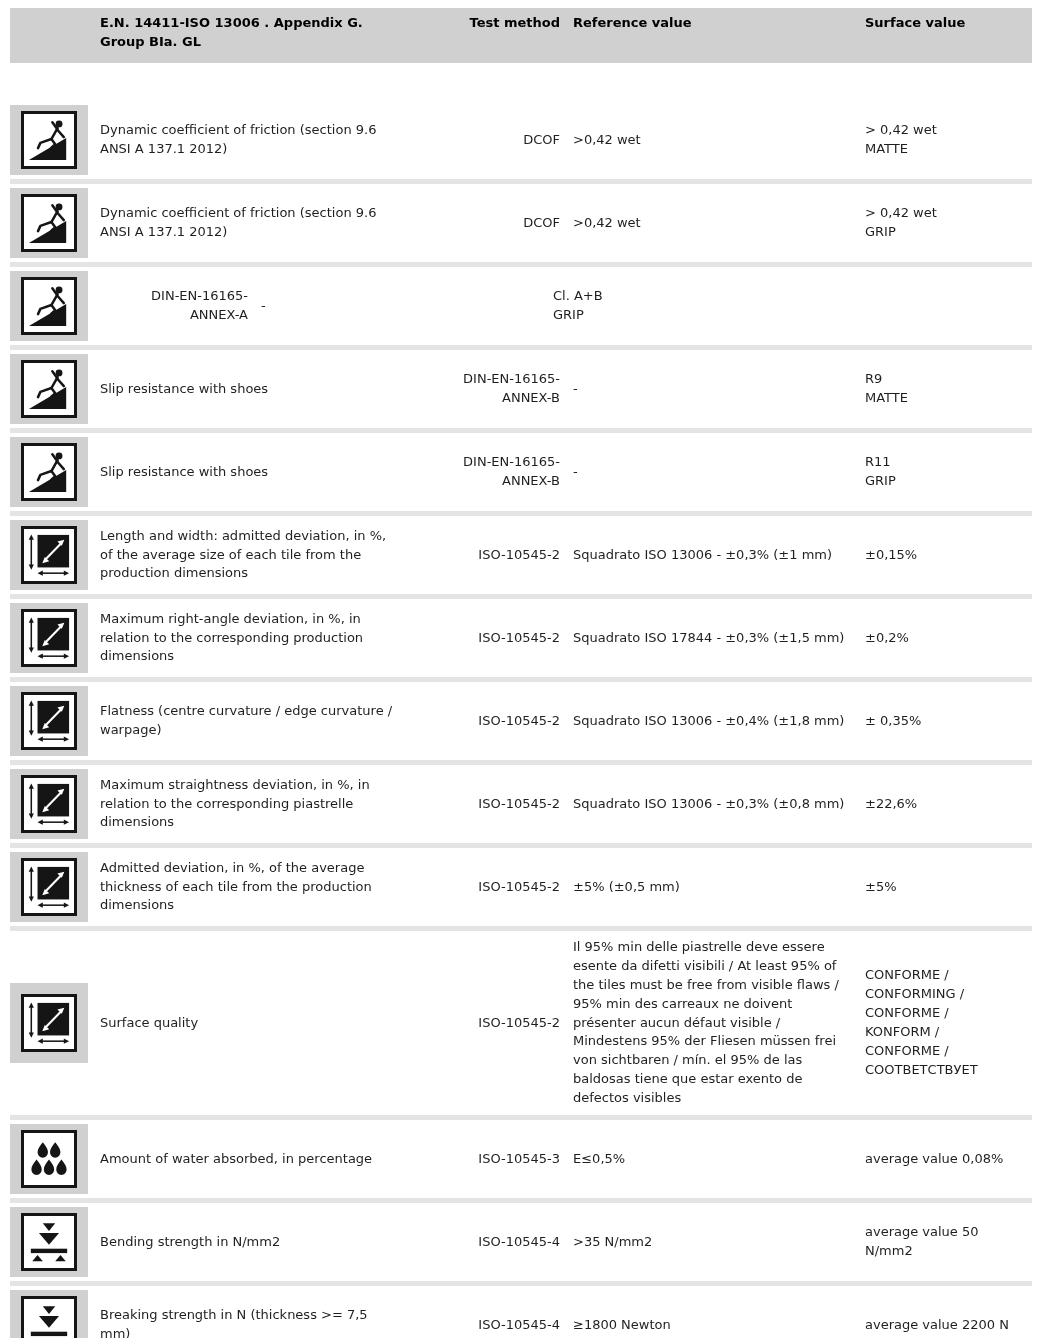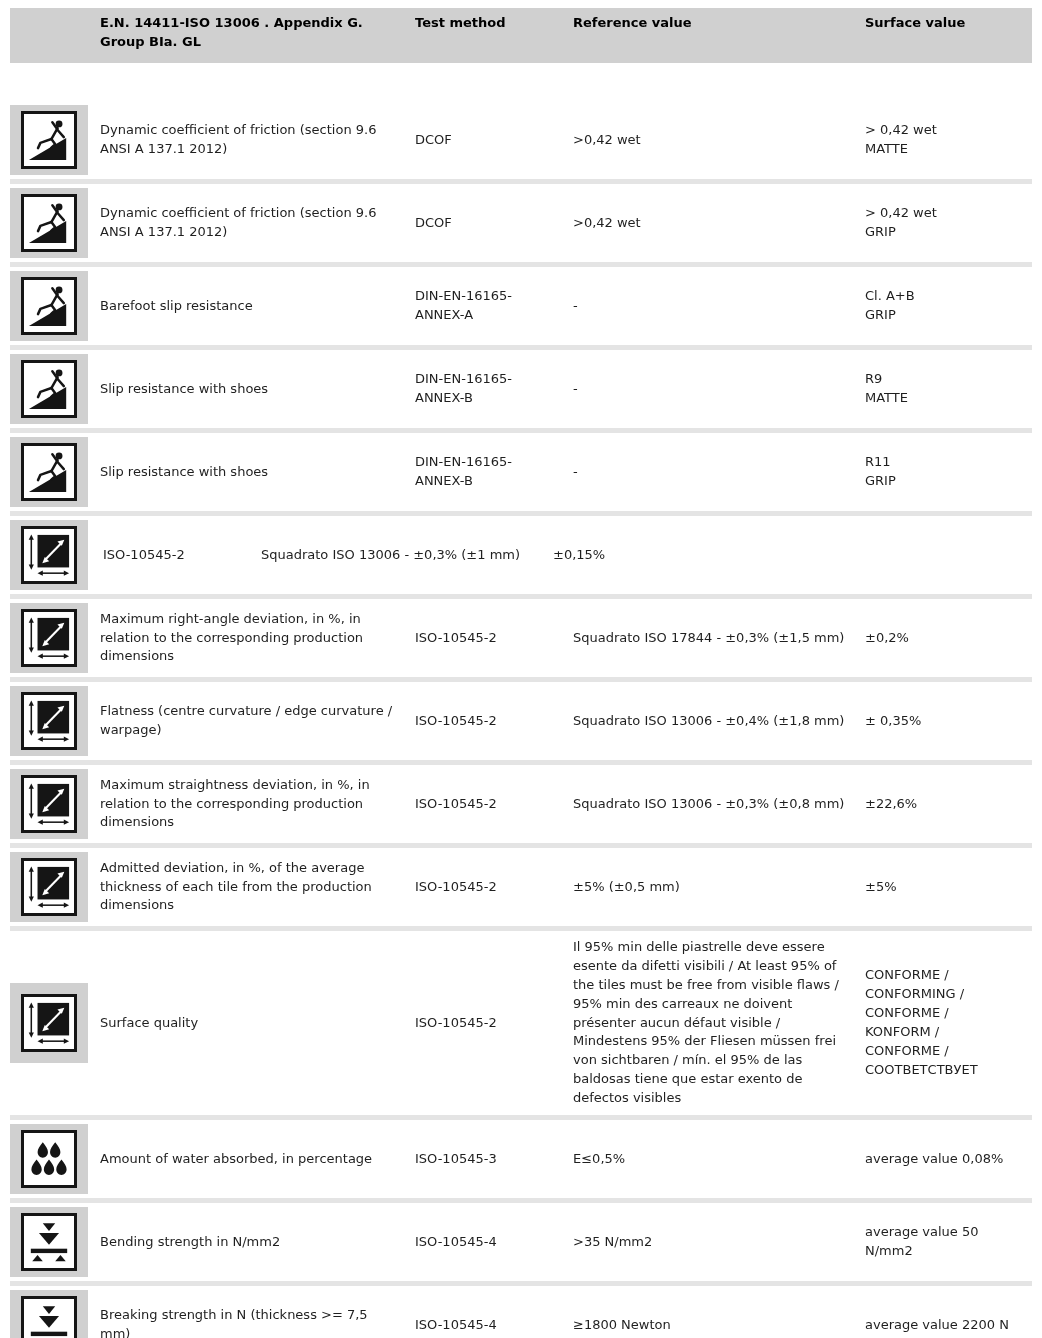--- a/index.html
+++ b/index.html
@@ -27,21 +27,21 @@
   .icon-cell {
     width: 78px;
     flex: 0 0 78px;
     align-self: stretch;
     background: #d0d0d0;
     display: flex;
     align-items: center;
     justify-content: center;
   }
   .desc-cell  { width: 300px; flex: 0 0 300px; margin-left: 12px; }
-  .test-cell  { width: 145px; flex: 0 0 145px; margin-left: 15px; }
+  .test-cell  { width: 145px; flex: 0 0 145px; margin-left: 15px; text-align: right; }
   .ref-cell   { width: 282px; flex: 0 0 282px; margin-left: 13px; }
   .dec-cell   { flex: 1 1 auto; margin-left: 10px; padding-right: 6px; }
   .pre { white-space: pre-line; }
 
   
   .header-row {
     background: #d0d0d0;
     min-height: 44px;
     align-items: flex-start;
     padding: 6px 8px 5px 0;
@@ -148,21 +148,20 @@
               <g fill="none" stroke="#151515" stroke-width="2.6" stroke-linecap="round" stroke-linejoin="round">
                 <path d="M31.5,11.5 L26.5,4.5"></path>
                 <path d="M32,10.5 L25.5,22"></path>
                 <path d="M31.5,12 L38.5,20"></path>
                 <path d="M25.5,22 L14,26 L11.5,31.5"></path>
                 <path d="M25.5,22 L29.5,27.5 L25.5,31"></path>
               </g>
             </svg>
           </div>
         </div>
-        <div class="cell desc-cell">Barefoot slip resistance</div>
         <div class="cell test-cell pre">DIN-EN-16165-
 ANNEX-A</div>
         <div class="cell ref-cell">-</div>
         <div class="cell dec-cell pre">Cl. A+B
 GRIP</div>
       </div>
       <div class="sep"></div>
       <div class="row body-row">
         <div class="cell icon-cell">
           <div class="icon-box">
@@ -221,20 +220,21 @@
               <rect x="11" y="2" width="33" height="34" fill="#151515"></rect>
               <line x1="19.5" y1="27.5" x2="35.5" y2="11" stroke="#ffffff" stroke-width="2.2"></line>
               <polygon points="16,31.5 23.2,29.6 18.6,25.2" fill="#ffffff"></polygon>
               <polygon points="39,7 31.8,8.9 36.4,13.3" fill="#ffffff"></polygon>
               <line x1="15" y1="42" x2="40" y2="42" stroke="#151515" stroke-width="1.6"></line>
               <polygon points="11,42 16.5,39.3 16.5,44.7" fill="#151515"></polygon>
               <polygon points="44,42 38.5,39.3 38.5,44.7" fill="#151515"></polygon>
             </svg>
           </div>
         </div>
+        <div class="cell desc-cell">Length and width: admitted deviation, in %, of the average size of each tile from the production dimensions</div>
         <div class="cell test-cell pre">ISO-10545-2</div>
         <div class="cell ref-cell">Squadrato ISO 13006 - ±0,3% (±1 mm)</div>
         <div class="cell dec-cell pre">±0,15%</div>
       </div>
       <div class="sep"></div>
       <div class="row body-row">
         <div class="cell icon-cell">
           <div class="icon-box">
             <svg width="44" height="46" viewBox="0 0 46 46">
               <line x1="4.5" y1="5.5" x2="4.5" y2="34.5" stroke="#151515" stroke-width="1.6"></line>
@@ -289,21 +289,21 @@
               <rect x="11" y="2" width="33" height="34" fill="#151515"></rect>
               <line x1="19.5" y1="27.5" x2="35.5" y2="11" stroke="#ffffff" stroke-width="2.2"></line>
               <polygon points="16,31.5 23.2,29.6 18.6,25.2" fill="#ffffff"></polygon>
               <polygon points="39,7 31.8,8.9 36.4,13.3" fill="#ffffff"></polygon>
               <line x1="15" y1="42" x2="40" y2="42" stroke="#151515" stroke-width="1.6"></line>
               <polygon points="11,42 16.5,39.3 16.5,44.7" fill="#151515"></polygon>
               <polygon points="44,42 38.5,39.3 38.5,44.7" fill="#151515"></polygon>
             </svg>
           </div>
         </div>
-        <div class="cell desc-cell">Maximum straightness deviation, in %, in relation to the corresponding production dimensions</div>
+        <div class="cell desc-cell">Maximum straightness deviation, in %, in relation to the corresponding piastrelle dimensions</div>
         <div class="cell test-cell pre">ISO-10545-2</div>
         <div class="cell ref-cell">Squadrato ISO 13006 - ±0,3% (±0,8 mm)</div>
         <div class="cell dec-cell pre">±22,6%</div>
       </div>
       <div class="sep"></div>
       <div class="row body-row">
         <div class="cell icon-cell">
           <div class="icon-box">
             <svg width="44" height="46" viewBox="0 0 46 46">
               <line x1="4.5" y1="5.5" x2="4.5" y2="34.5" stroke="#151515" stroke-width="1.6"></line>

